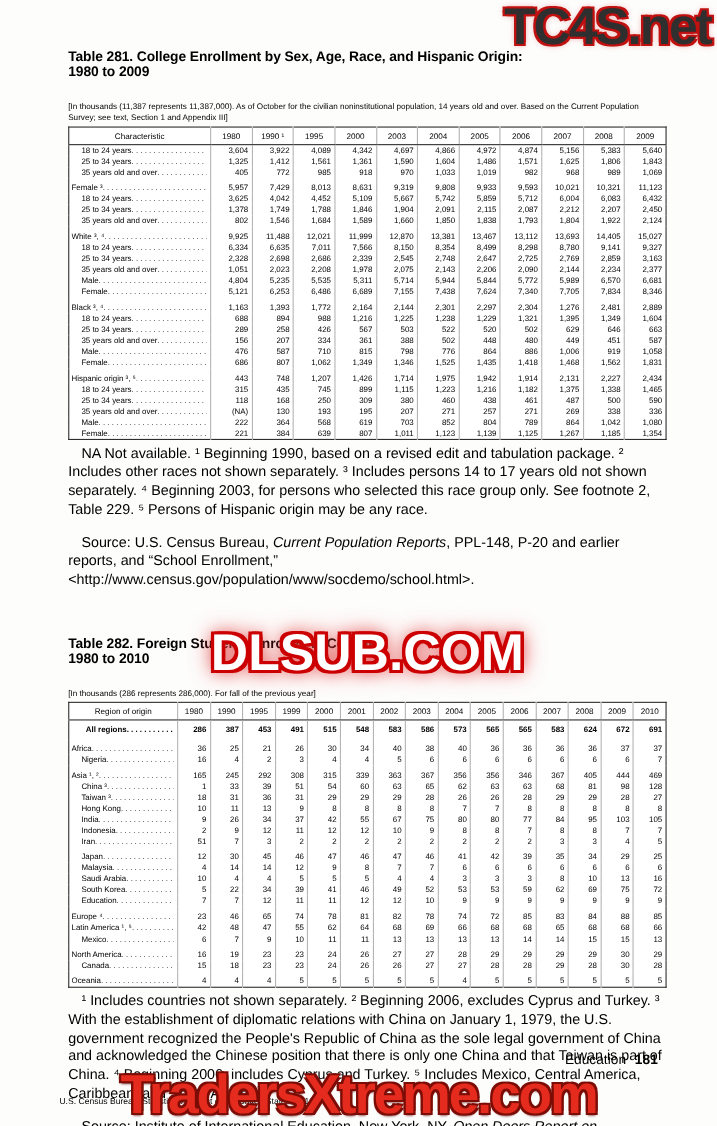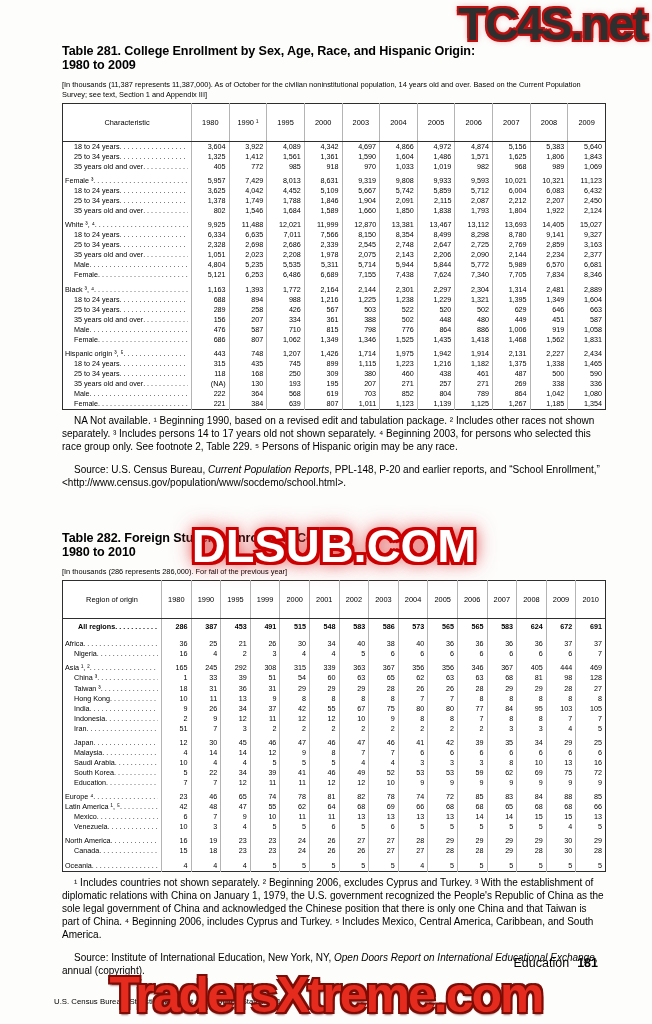--- a/index.html
+++ b/index.html
@@ -6,45 +6,45 @@
   body{
     width:652px;height:1024px;position:relative;overflow:hidden;
     background:#fdfdfc;color:#000;
     font-family:"Liberation Sans", sans-serif;
   }
   .content{position:absolute;left:62px;top:0;width:544px;}
 
   
   .t-title{font-weight:bold;font-size:12.6px;line-height:1.12;letter-spacing:-0.1px;}
   .sec281 .t-title{margin-top:44px;}
-  .note{font-size:7.4px;line-height:1.32;margin:8px 0 3px;}
+  .note{font-size:7.4px;line-height:1.32;margin:20px 0 3px;}
 
   
   table.stat{width:100%;border-collapse:collapse;table-layout:fixed;border:1px solid #2e2e2e;background:#fff;}
   .stat thead th{
     font-size:7.4px;font-weight:normal;text-align:center;
-    padding:14px 1px;border-bottom:1px solid #2e2e2e;
+    padding:3px 1px;border-bottom:1px solid #2e2e2e;
   }
   .stat th+th,.stat td+td{border-left:1px solid #b4b4b4;}
   .stat td{font-size:7.2px;line-height:1.12;padding:1px 3px 1px 2px;vertical-align:bottom;}
   .stat td.num{text-align:right;}
   .t281 .stub{width:126px;}
   .t282 .stub{width:96px;}
   .lblwrap{display:flex;align-items:baseline;overflow:hidden;}
   .lblwrap .t{white-space:nowrap;}
   .dots{flex:1;overflow:hidden;white-space:nowrap;}
   .dots::after{content:" . . . . . . . . . . . . . . . . . . . . . . . . . . . . . . . . . . . . . . . .";}
   .ind1 .lblwrap{padding-left:9px;}
   tr.gap>td{padding-top:5px;}
   tr.bold>td{font-weight:bold;}
   tr.total>td{padding-top:4px;padding-bottom:4px;font-weight:bold;}
   tr.total .lblwrap{padding-left:13px;}
 
   
-  .fn{font-size:10px;line-height:1.3;text-indent:12px;margin-top:1px;}
+  .fn{font-size:13px;line-height:1.3;text-indent:12px;margin-top:1px;}
   .fn:first-of-type{margin-top:4px;}
   .fnblock{margin-bottom:0;}
 
   
   .sec282{position:relative;margin-top:42px;}
 
   
   .edu{position:absolute;top:956px;right:54px;font-family:Liberation Sans, sans-serif;font-size:12.5px;}
   .edu b{margin-left:8px;}
   .bottom-src{position:absolute;top:997px;left:54px;font-size:7.8px;}
@@ -355,21 +355,21 @@
               </div>
             </td>
             <td class="num">1,163</td>
             <td class="num">1,393</td>
             <td class="num">1,772</td>
             <td class="num">2,164</td>
             <td class="num">2,144</td>
             <td class="num">2,301</td>
             <td class="num">2,297</td>
             <td class="num">2,304</td>
-            <td class="num">1,314</td>
+            <td class="num">1,276</td>
             <td class="num">2,481</td>
             <td class="num">2,889</td>
           </tr>
           <tr class="">
             <td class="lbl ind1">
               <div class="lblwrap">
                 <span class="t">18 to 24 years</span>
                 <span class="dots"></span>
               </div>
             </td>
@@ -1021,43 +1021,20 @@
             <td class="num">13</td>
             <td class="num">13</td>
             <td class="num">13</td>
             <td class="num">13</td>
             <td class="num">14</td>
             <td class="num">14</td>
             <td class="num">15</td>
             <td class="num">15</td>
             <td class="num">13</td>
           </tr>
-          <tr class="">
-            <td class="lbl ind1">
-              <div class="lblwrap">
-                <span class="t">Venezuela</span>
-                <span class="dots"></span>
-              </div>
-            </td>
-            <td class="num">10</td>
-            <td class="num">3</td>
-            <td class="num">4</td>
-            <td class="num">5</td>
-            <td class="num">5</td>
-            <td class="num">6</td>
-            <td class="num">5</td>
-            <td class="num">6</td>
-            <td class="num">5</td>
-            <td class="num">5</td>
-            <td class="num">5</td>
-            <td class="num">5</td>
-            <td class="num">5</td>
-            <td class="num">4</td>
-            <td class="num">5</td>
-          </tr>
           <tr class="gap ">
             <td class="lbl">
               <div class="lblwrap">
                 <span class="t">North America</span>
                 <span class="dots"></span>
               </div>
             </td>
             <td class="num">16</td>
             <td class="num">19</td>
             <td class="num">23</td>

